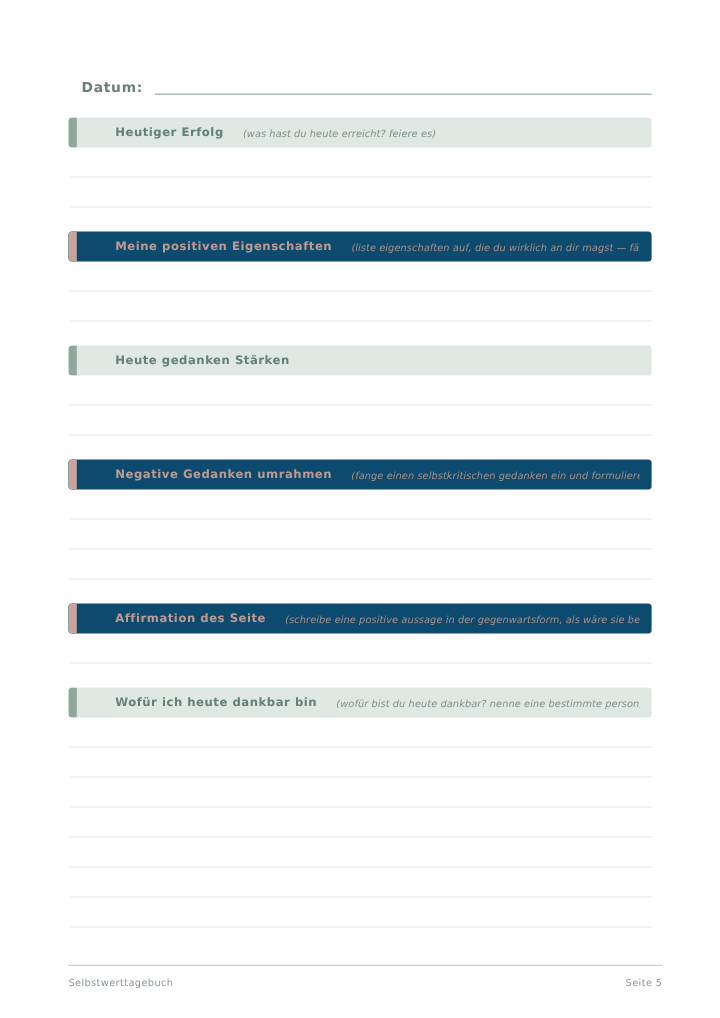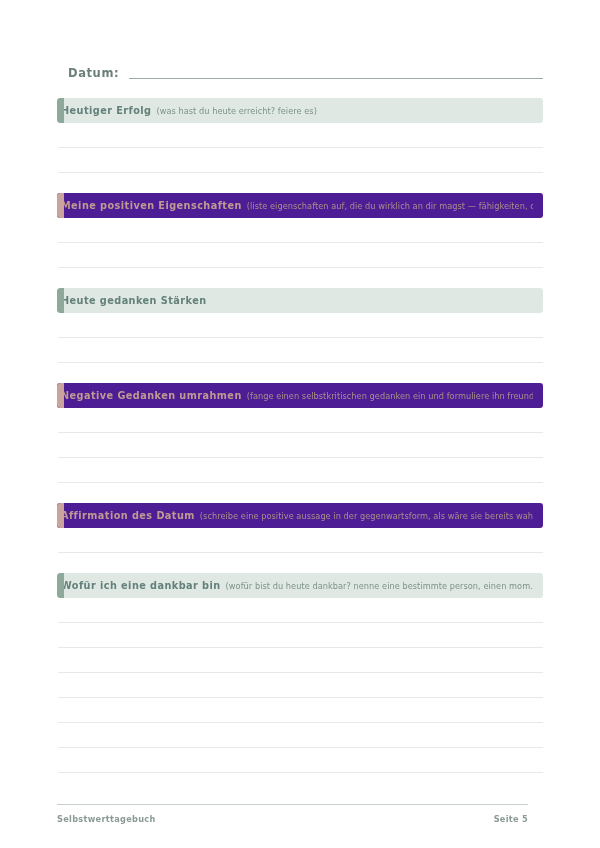--- a/index.html
+++ b/index.html
@@ -50,58 +50,59 @@
   
   .section {
     margin-bottom: 0;
   }
   .band {
     position: relative;
     display: flex;
     align-items: center;
     height: 25px;
     border-radius: 3px;
-    padding-left: 4px;
+    padding-left: 39px;
     padding-right: 10px;
     overflow: hidden;
     margin-left: 0;
   }
   .band .tab {
     position: absolute;
     left: 0;
     top: 0;
     bottom: 0;
     width: 7px;
     border-radius: 3px 0 0 3px;
   }
   .band-title {
     font-size: 9.7px;
     font-weight: 700;
     letter-spacing: 0.45px;
     white-space: nowrap;
   }
   .band-hint {
     font-size: 8.2px;
+    font-style: italic;
     letter-spacing: 0.05px;
-    margin-left: 5px;
+    margin-left: 16px;
     white-space: nowrap;
     overflow: hidden;
     text-overflow: clip;
     flex: 1 1 auto;
     min-width: 0;
   }
 
   
   .band.green { background: #dfe8e3; }
   .band.green .tab { background: #8fa89c; }
   .band.green .band-title { color: #64807a; }
   .band.green .band-hint { color: #7d918c; }
 
   
-  .band.rose { background: #4c1d95; }
+  .band.rose { background: #0c4a6e; }
   .band.rose .tab { background: #caa49c; }
   .band.rose .band-title { color: #c09a92; }
   .band.rose .band-hint { color: #a9908b; }
 
   
   .lines {
     margin-top: 0;
   }
   .wline {
     height: 24px;
@@ -109,23 +110,22 @@
     margin-left: 1px;
   }
   .gap {
     height: 20px;
   }
 
   
   .footer {
     position: absolute;
     left: 57px;
-    right: 72px;
+    right: 48px;
     bottom: 24px;
-    font-weight: bold;
   }
   .footer-rule {
     border-top: 1px solid #c6cfcb;
     margin-bottom: 9px;
   }
   .footer-row {
     display: flex;
     justify-content: space-between;
     align-items: baseline;
     font-size: 8.2px;
@@ -188,32 +188,32 @@
         <div class="lines">
           <div class="wline"></div>
           <div class="wline"></div>
           <div class="wline"></div>
         </div>
         <div class="gap"></div>
       </div>
       <div class="section">
         <div class="band rose">
           <span class="tab"></span>
-          <span class="band-title">Affirmation des Datum</span>
+          <span class="band-title">Affirmation des Seite</span>
           <span class="band-hint">(schreibe eine positive aussage in der gegenwartsform, als wäre sie bereits wahr…</span>
         </div>
         <div class="lines">
           <div class="wline"></div>
         </div>
         <div class="gap"></div>
       </div>
       <div class="section">
         <div class="band green">
           <span class="tab"></span>
-          <span class="band-title">Wofür ich eine dankbar bin</span>
+          <span class="band-title">Wofür ich heute dankbar bin</span>
           <span class="band-hint">(wofür bist du heute dankbar? nenne eine bestimmte person, einen mom…</span>
         </div>
         <div class="lines">
           <div class="wline"></div>
           <div class="wline"></div>
           <div class="wline"></div>
           <div class="wline"></div>
           <div class="wline"></div>
           <div class="wline"></div>
           <div class="wline"></div>

